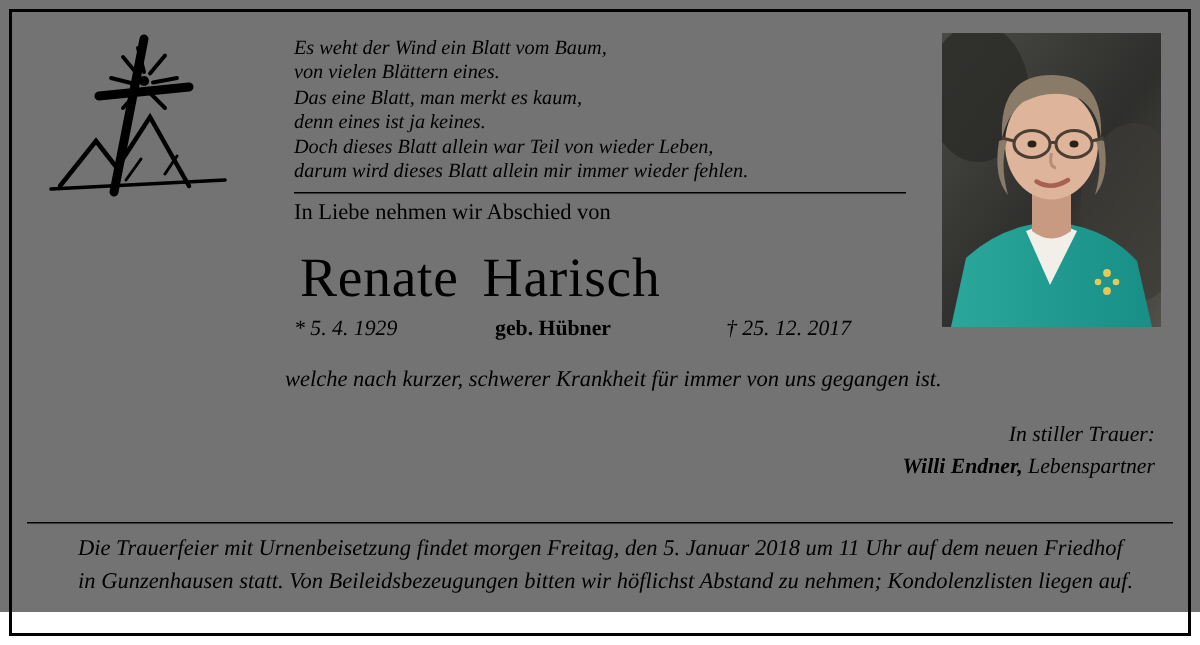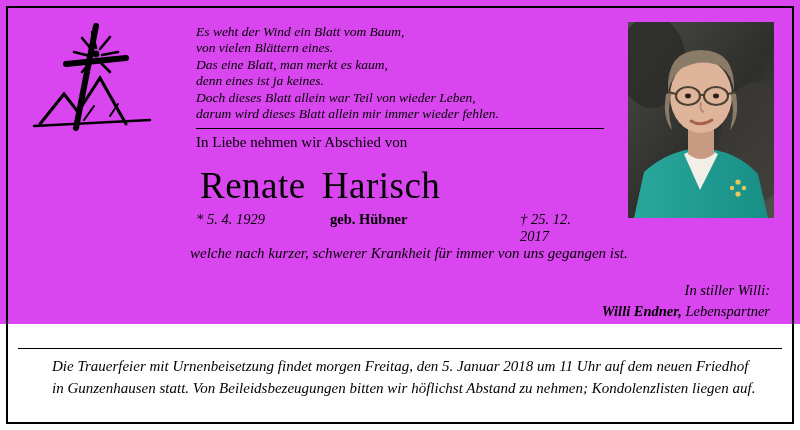--- a/index.html
+++ b/index.html
@@ -10,23 +10,23 @@
   body {
     width: 800px;
     height: 430px;
     font-family: "Liberation Serif", serif;
     color: #000000;
     overflow: hidden;
   }
   .obituary {
     position: relative;
     width: 800px;
-    height: 324px;
+    height: 408px;
     box-sizing: border-box;
-    background: #d946ef;
+    background: #737373;
   }
   .frame-outer {
     position: absolute;
     left: 6px;
     top: 6px;
     width: 788px;
     height: 418px;
     border: 2px solid #000000;
     box-sizing: border-box;
   }
@@ -102,21 +102,21 @@
   .dates {
     position: absolute;
     left: 196px;
     top: 211px;
     width: 392px;
     font-size: 14.5px;
     font-style: italic;
   }
   .dates .born { position: absolute; left: 0; top: 0; }
   .dates .maiden { position: absolute; left: 134px; top: 0; font-weight: bold; font-style: normal; }
-  .dates .died { position: absolute; left: 288px; top: 0; margin-left: 36px; }
+  .dates .died { position: absolute; left: 288px; top: 0; }
 
   .sentence {
     position: absolute;
     left: 190px;
     top: 245px;
     font-size: 15px;
     font-style: italic;
   }
 
   .mourning {
@@ -248,21 +248,21 @@
 
   <div class="dates">
     <span class="born">* 5. 4. 1929</span>
     <span class="maiden">geb. Hübner</span>
     <span class="died">† 25. 12. 2017</span>
   </div>
 
   <div class="sentence">welche nach kurzer, schwerer Krankheit für immer von uns gegangen ist.</div>
 
   <div class="mourning">
-    <div>In stiller Willi:</div>
+    <div>In stiller Trauer:</div>
     <div>
       <span class="strong">Willi Endner,</span><span> Lebenspartner</span>
     </div>
   </div>
 
   <div class="rule rule-bottom"></div>
 
   <div class="footer">
     <div>Die Trauerfeier mit Urnenbeisetzung findet morgen Freitag, den 5. Januar 2018 um 11 Uhr auf dem neuen Friedhof</div>
     <div>in Gunzenhausen statt. Von Beileidsbezeugungen bitten wir höflichst Abstand zu nehmen; Kondolenzlisten liegen auf.</div>

